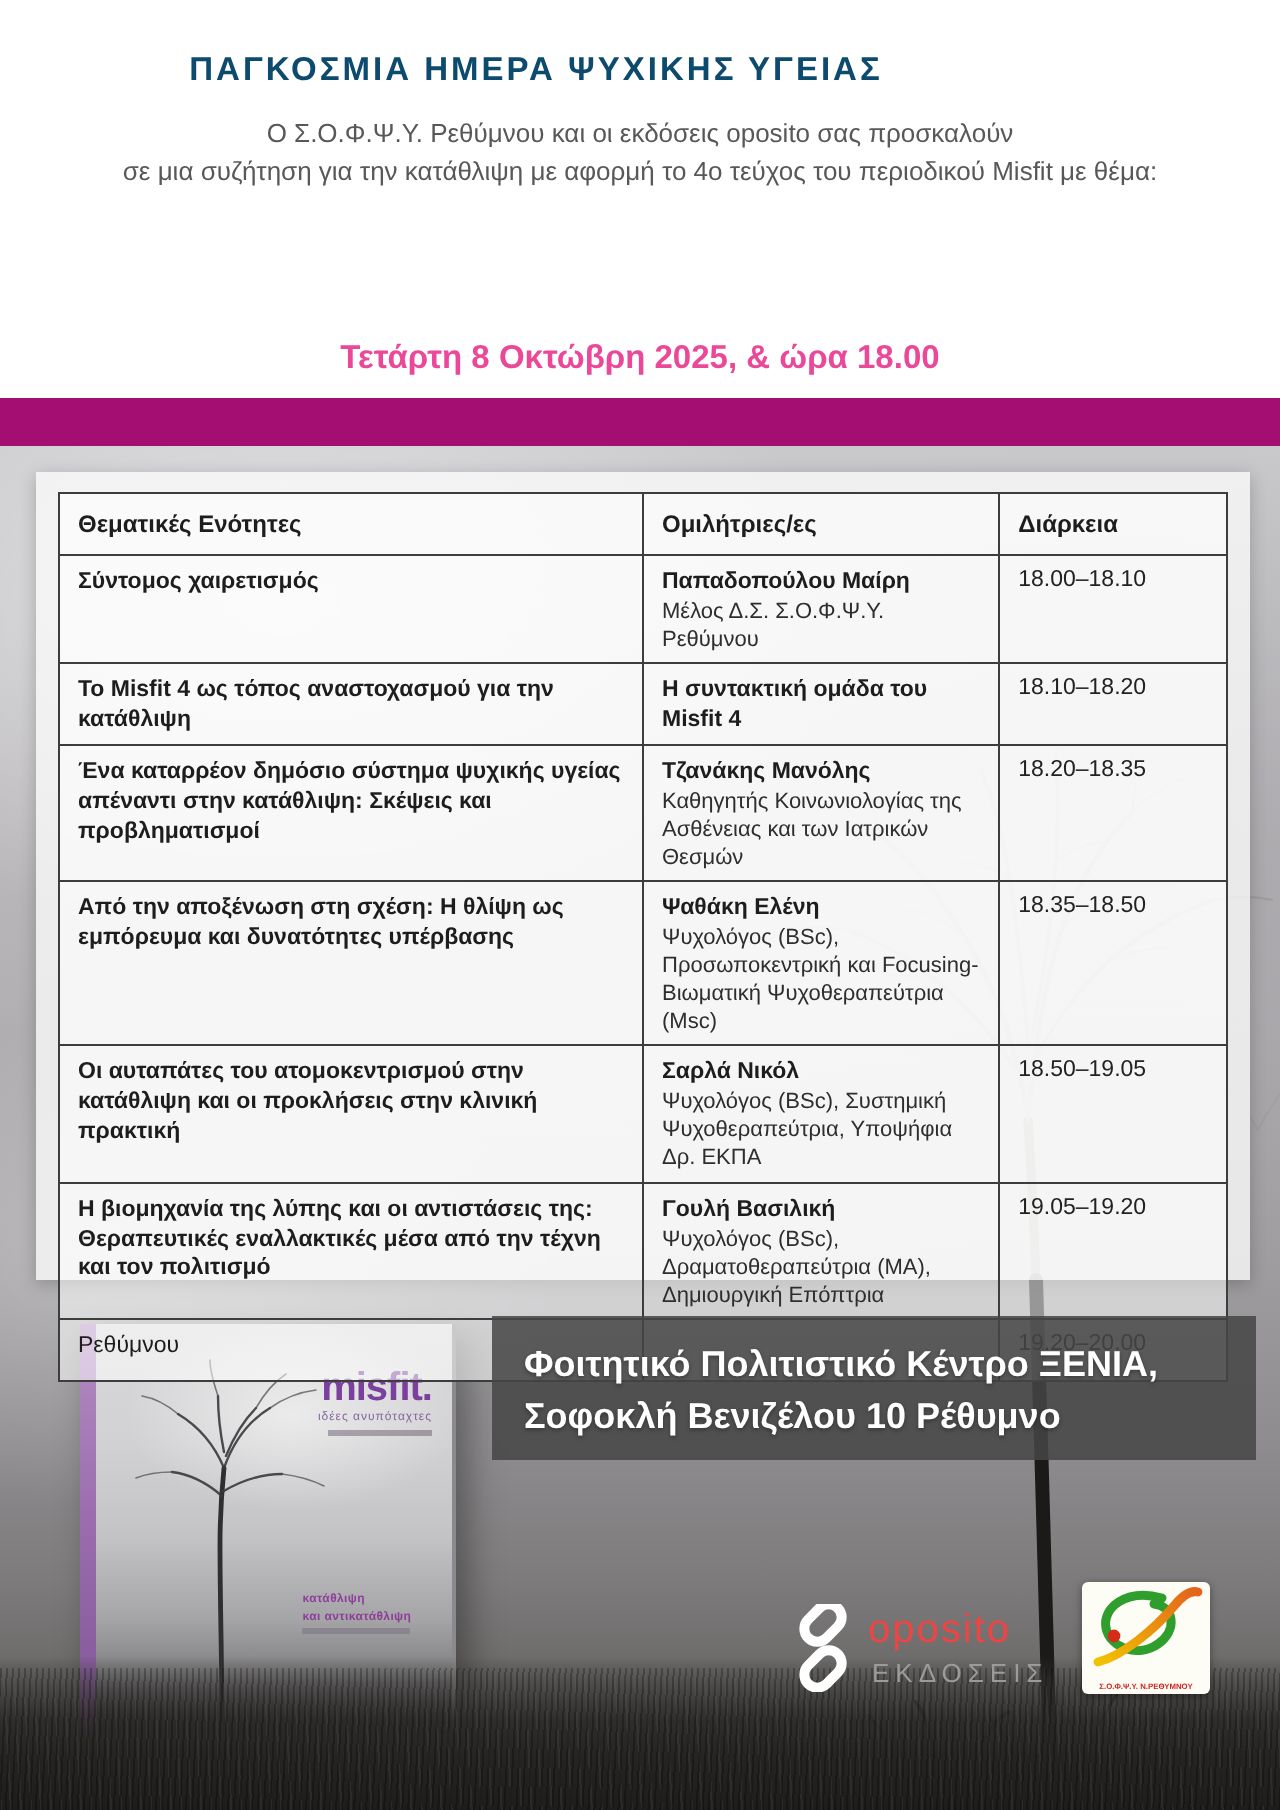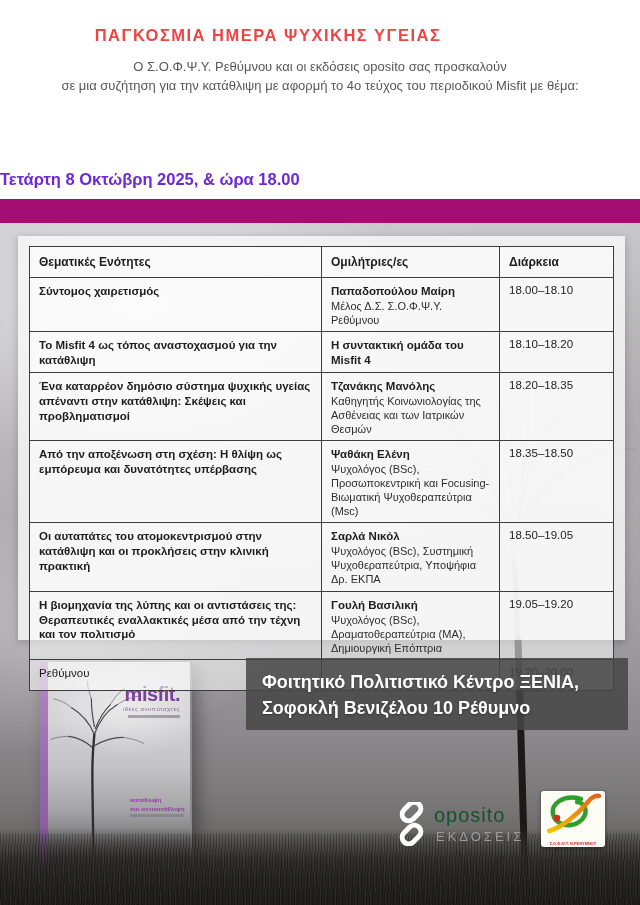--- a/index.html
+++ b/index.html
@@ -3,33 +3,33 @@
 <meta charset="utf-8">
 <style>
   html,body{margin:0;padding:0;background:#ffffff;}
   .poster{
     position:relative;width:640px;height:905px;overflow:hidden;background:#ffffff;
     font-family:"Liberation Sans","DejaVu Sans",sans-serif;
   }
   
   .kicker{
     position:absolute;top:26px;left:0;width:536px;text-align:center;
-    font-size:16.5px;font-weight:700;letter-spacing:1.5px;color:#ef4444;
+    font-size:16.5px;font-weight:700;letter-spacing:1.5px;color:#0c4a6e;
   }
   .intro{
     position:absolute;top:58px;left:0;width:640px;text-align:center;
     font-size:13px;line-height:1.45;color:#585858;
   }
   .title{
     position:absolute;top:106px;left:0;width:640px;text-align:center;
     font-size:23.5px;line-height:1.28;font-weight:700;color:var(--accent,#a40d72);
   }
   .date{
-    position:absolute;top:170px;left:0;width:640px;text-align:left;
-    font-size:16.5px;font-weight:700;color:#6d28d9;
+    position:absolute;top:170px;left:0;width:640px;text-align:center;
+    font-size:16.5px;font-weight:700;color:#ec4899;
   }
   .accent-bar{
     position:absolute;top:199px;left:0;width:640px;height:24px;
     background:var(--accent,#a40d72);
   }
   
   .photo{
     position:absolute;top:223px;left:0;width:640px;height:682px;z-index:0;
     background:
       radial-gradient(ellipse 420px 240px at 22% 12%, rgba(255,255,255,.50), transparent 68%),
@@ -82,20 +82,21 @@
   .banner{
     position:absolute;left:246px;top:658px;width:382px;height:72px;z-index:5;
     background:rgba(70,70,70,.86);box-sizing:border-box;padding:11px 16px;
     color:#ffffff;font-weight:700;font-size:18px;line-height:1.45;
     text-shadow:0 1px 2px rgba(0,0,0,.35);
   }
   
   .book{
     position:absolute;left:40px;top:662px;width:152px;height:205px;z-index:2;
     box-shadow:6px 6px 16px rgba(0,0,0,.35);
+    padding-left:36px;
   }
   .book .spine{
     position:absolute;left:0;top:0;width:8px;height:100%;
     background:linear-gradient(180deg,#b48ec2 0%,#9c6eb0 45%,#7f5596 100%);
   }
   .book .cover{
     position:absolute;left:8px;top:0;right:0;bottom:0;
     background:
       radial-gradient(ellipse 120px 70px at 55% 22%, rgba(255,255,255,.55), transparent 70%),
       linear-gradient(180deg,#d9d9db 0%,#d1d1d3 30%,#c3c3c5 52%,#a5a4a6 72%,#7e7d7f 86%,#565358 94%,#3b383e 100%);
@@ -112,21 +113,21 @@
   .book .m-issue{
     position:absolute;top:134px;left:58%;color:#8d3f9b;font-weight:700;
     font-size:6px;line-height:1.45;letter-spacing:.2px;
   }
   .book .m-issue-sub{position:absolute;top:152px;left:58%;width:54px;height:3px;background:rgba(120,110,130,.5);}
   .minitree{position:absolute;left:0;top:0;width:100%;height:100%;}
   
   .logo-oposito{position:absolute;left:394px;top:798px;z-index:6;width:128px;height:52px;}
   .logo-oposito .chain{position:absolute;left:0;top:4px;}
   .logo-oposito .oname{
-    position:absolute;left:40px;top:6px;color:#14532d;font-size:20px;font-weight:400;letter-spacing:1px;
+    position:absolute;left:40px;top:6px;color:#ef4444;font-size:20px;font-weight:400;letter-spacing:1px;
   }
   .logo-oposito .osub{
     position:absolute;left:42px;top:31px;width:84px;text-align:right;
     color:#9b9b9b;font-size:13px;letter-spacing:3px;
   }
   .logo-sofpsy{
     position:absolute;left:541px;top:791px;z-index:6;width:64px;height:56px;
     background:#fdfdf6;border-radius:3px;box-shadow:0 1px 4px rgba(0,0,0,.4);
   }
   .logo-sofpsy .caption{

